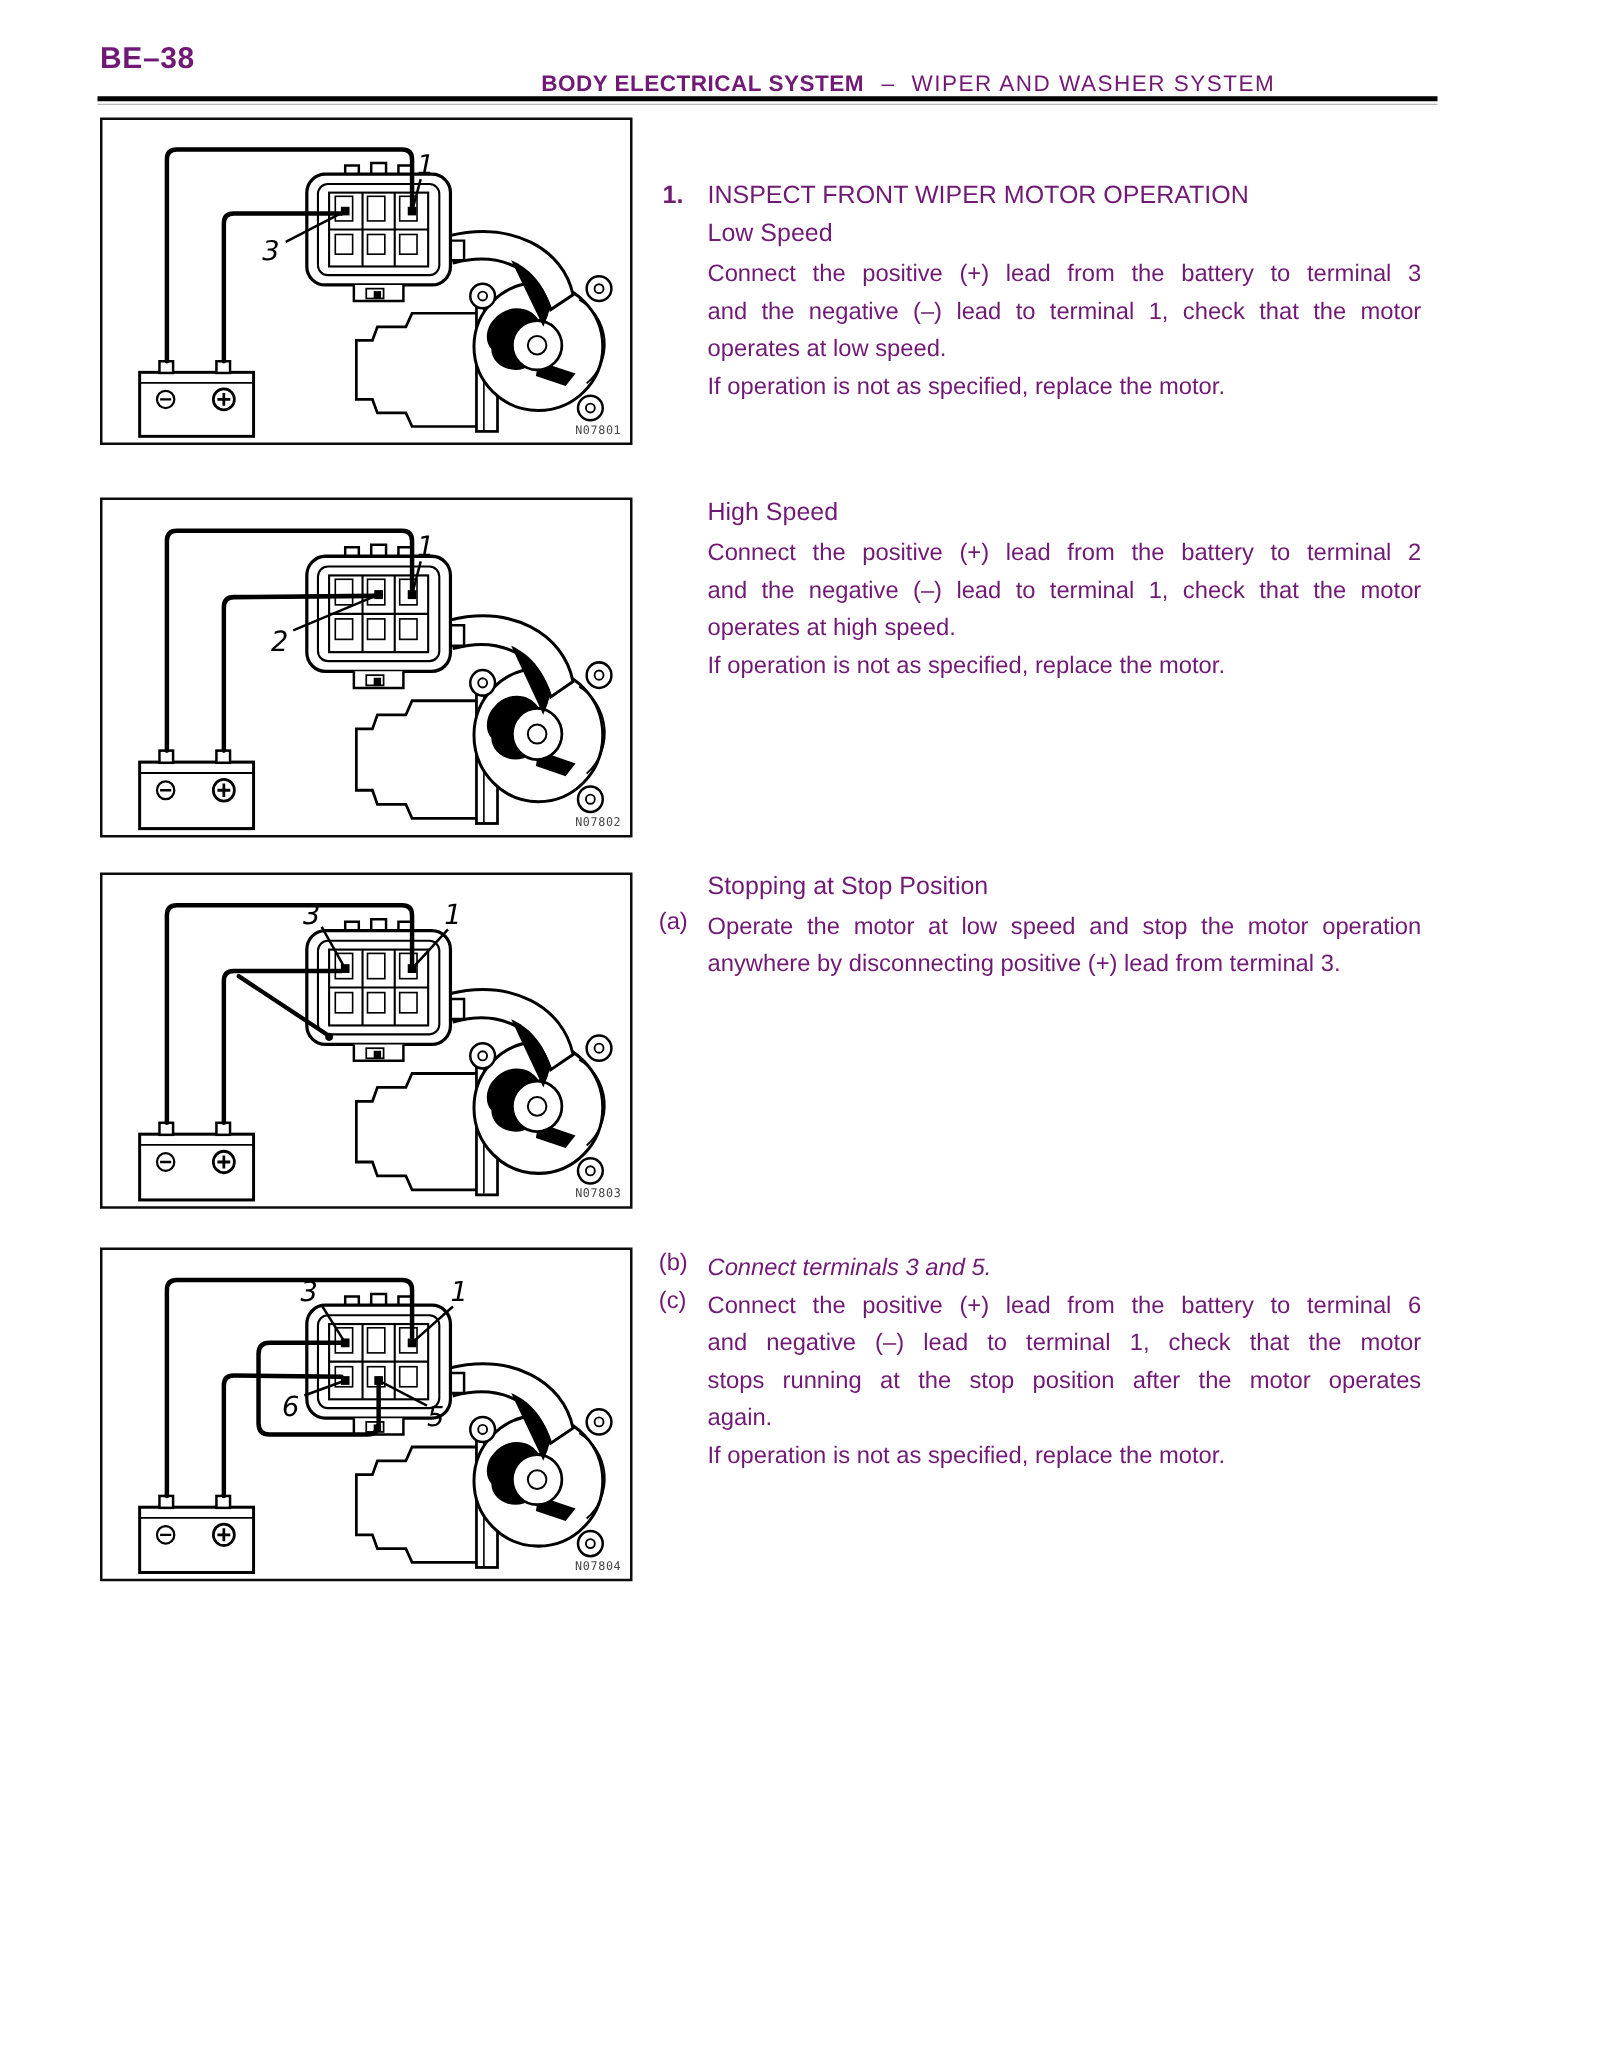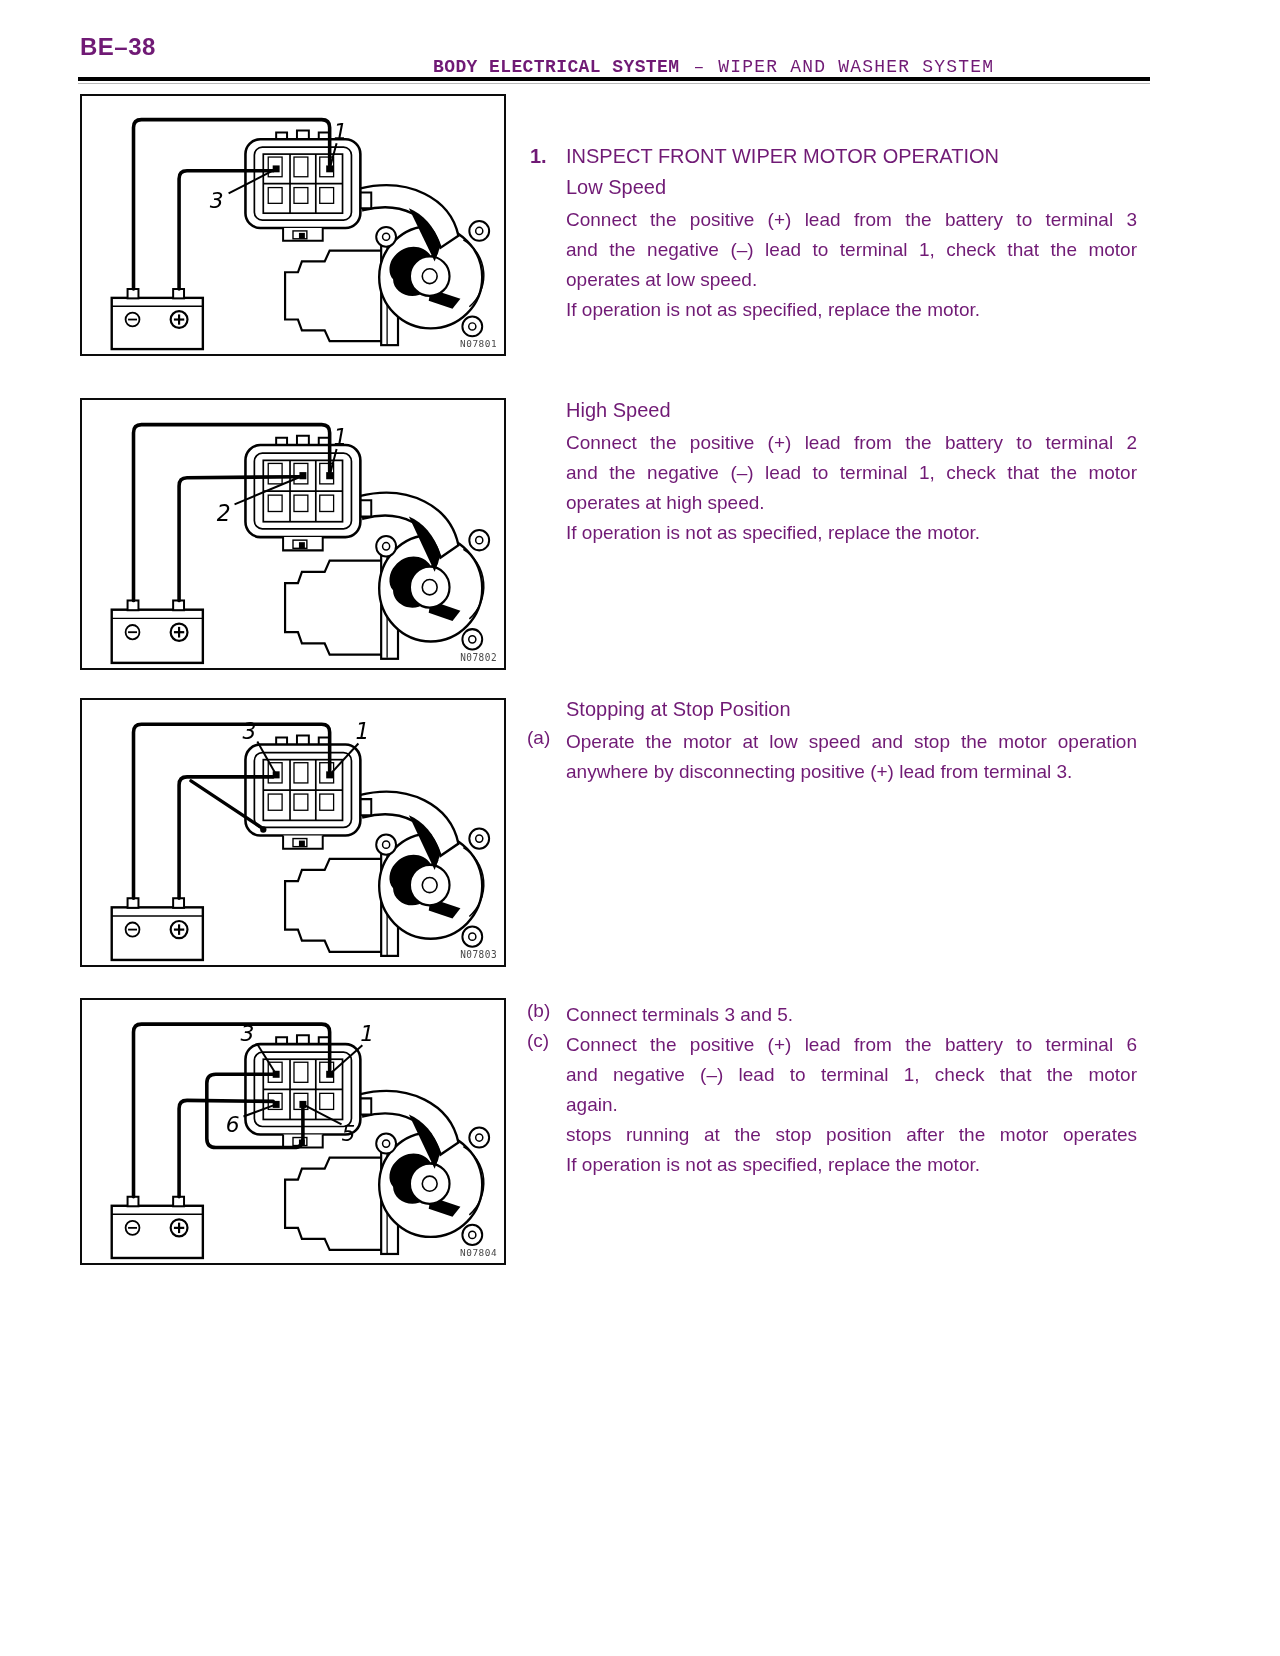--- a/index.html
+++ b/index.html
@@ -1,20 +1,20 @@
 <!DOCTYPE html>
 <html><head>
 <meta charset="utf-8">
 <style>
   html,body{margin:0;padding:0;background:#fff;}
   .page{position:relative;width:1280px;height:1656px;background:#ffffff;
         font-family:"Liberation Sans",sans-serif;color:#701a75;overflow:hidden;}
   .abs{position:absolute;}
   #pageno{left:80px;top:33px;font-size:24px;font-weight:700;letter-spacing:.5px;}
-  #hdr{left:433px;top:57px;font-size:18px;white-space:nowrap;font-family:Liberation Mono, monospace;}
+  #hdr{left:433px;top:57px;font-size:18px;white-space:nowrap;}
   #hdr .sec{font-weight:700;letter-spacing:.4px;}
   #hdr .sep{margin:0 14px;font-weight:400;}
   #hdr .sub{font-weight:400;letter-spacing:1.2px;}
   #rule{left:78px;top:77px;width:1072px;height:4px;background:#000;}
   #rule2{left:78px;top:83px;width:1072px;height:1px;background:#b9b9b9;}
   .figbox{position:absolute;left:80px;width:426px;border:2.5px solid #0c0c0c;
           background:#fff;box-sizing:border-box;margin:0;padding:0;}
   .figbox svg{display:block;width:100%;height:100%;}
   #title{left:530px;top:97px;font-size:33px;font-weight:700;letter-spacing:-.3px;}
   .h2{position:absolute;font-size:20px;font-weight:400;}
@@ -340,26 +340,26 @@
     </div>
 
   <div class="h2" style="left:566px;top:698px;">Stopping at Stop Position</div>
   <div class="lbl" style="top:727px;">(a)</div>
   <div class="para" style="top:727px;">
       <div class="ln">Operate the motor at low speed and stop the motor operation</div>
       <div class="ln ln-last">anywhere by disconnecting positive (+) lead from terminal 3.</div>
     </div>
 
   <div class="lbl" style="top:1000px;">(b)</div>
-  <div class="para" style="top:1000px;">
+  <div class="para" style="top:1000px;font-style:italic;">
       <div class="ln ln-last">Connect terminals 3 and 5.</div>
     </div>
 
   <div class="lbl" style="top:1030px;">(c)</div>
   <div class="para" style="top:1030px;">
       <div class="ln">Connect the positive (+) lead from the battery to terminal 6</div>
       <div class="ln">and negative (–) lead to terminal 1, check that the motor</div>
+      <div class="ln">stops running at the stop position after the motor operates</div>
       <div class="ln ln-last">again.</div>
-      <div class="ln">stops running at the stop position after the motor operates</div>
       <div class="ln ln-last">If operation is not as specified, replace the motor.</div>
     </div>
 
 </div>
 
 </body></html>

